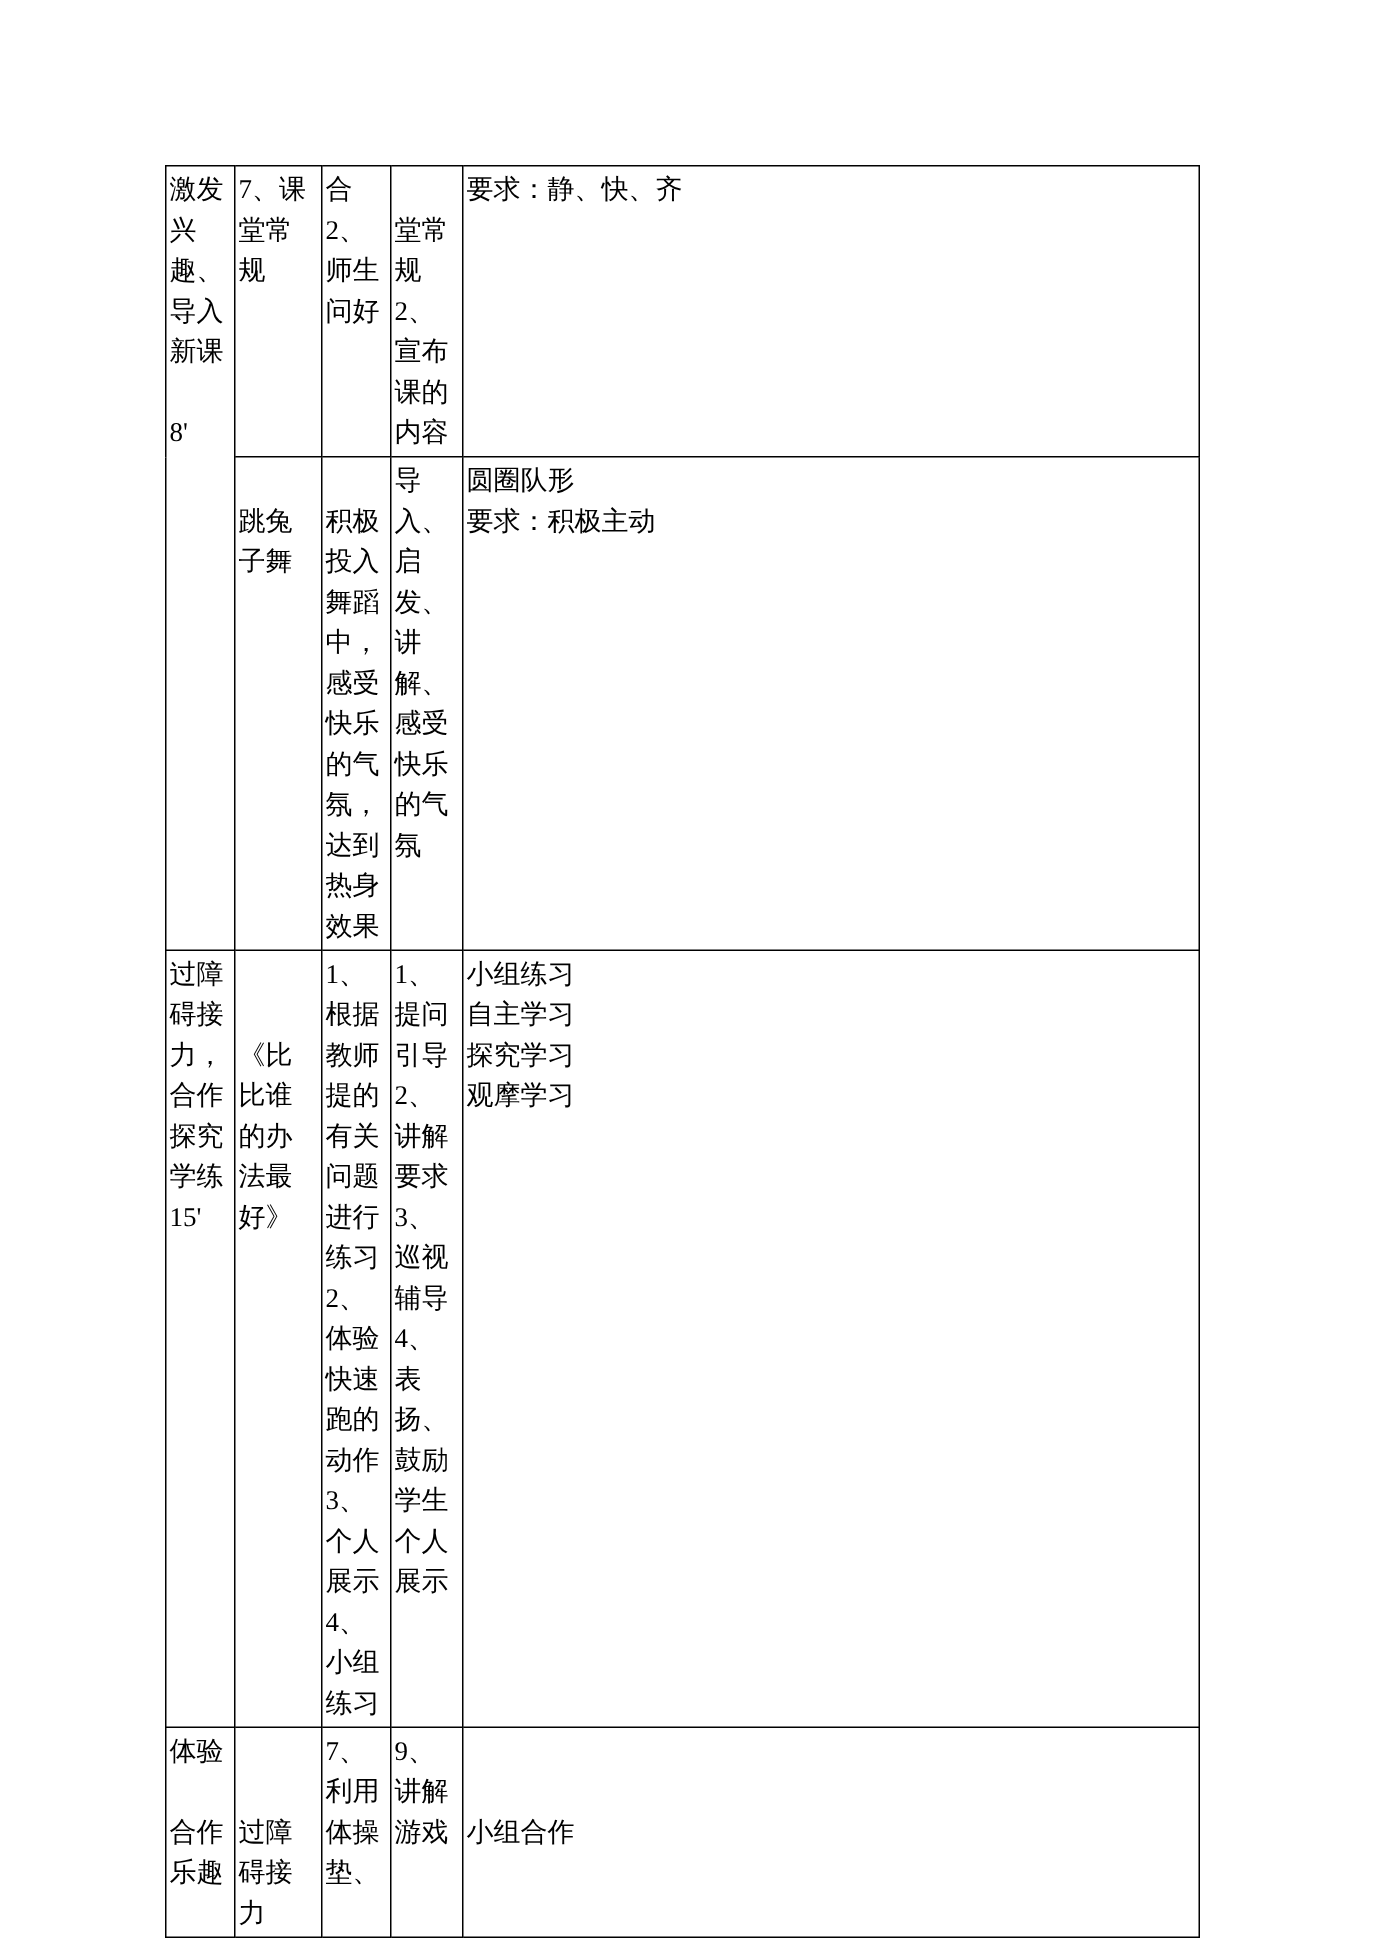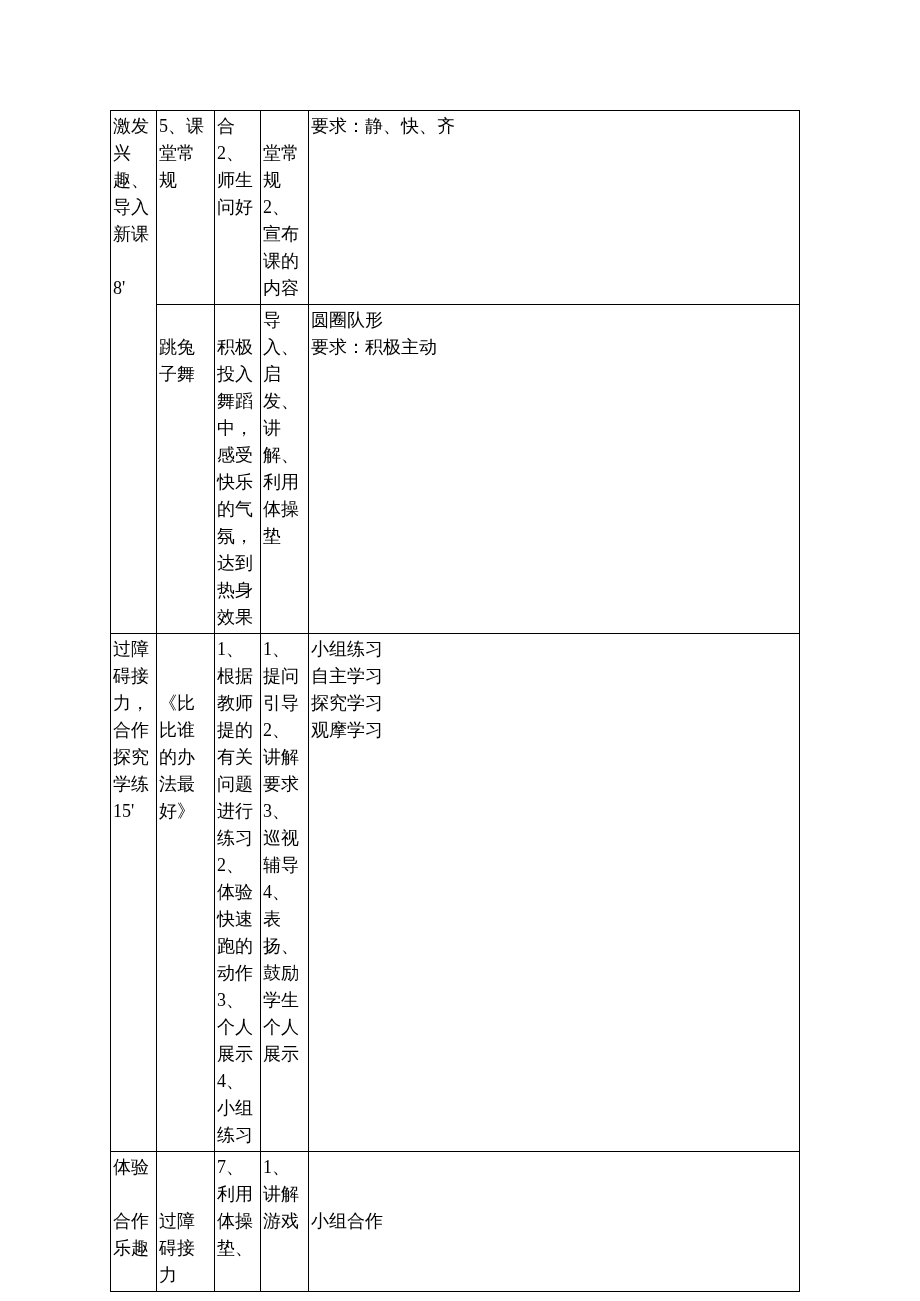--- a/index.html
+++ b/index.html
@@ -42,40 +42,40 @@
     <colgroup>
       <col class="c1">
         <col class="c2">
         <col class="c3">
         <col class="c4">
         <col class="c5">
     </colgroup>
     <tbody>
       <tr>
         <td rowspan="2">激发兴趣、导入新课<br><br>8'</td>
-        <td>5、课堂常规</td>
+        <td>7、课堂常规</td>
         <td>合<br>2、师生问好</td>
         <td>　　堂常规<br>2、宣布课的内容</td>
         <td>要求：静、快、齐</td>
       </tr>
       <tr>
         <td><br>跳兔子舞</td>
         <td>　　积极投入舞蹈中，感受快乐的气氛，达到热身效果</td>
-        <td>导入、启发、讲解、利用体操垫</td>
+        <td>导入、启发、讲解、感受快乐的气氛</td>
         <td>圆圈队形<br>要求：积极主动</td>
       </tr>
       <tr>
         <td>过障碍接力，合作探究学练15'</td>
         <td><br>　　《比比谁的办法最好》</td>
         <td>1、根据教师提的有关问题进行练习<br>2、体验快速跑的动作<br>3、个人展示<br>4、小组练习</td>
         <td>1、提问引导<br>2、讲解要求<br>3、巡视辅导<br>4、表扬、鼓励学生个人展示</td>
         <td>小组练习<br>自主学习<br>探究学习<br>观摩学习</td>
       </tr>
       <tr>
         <td>体验<br><br>合作乐趣</td>
         <td><br><br>过障碍接力</td>
         <td>7、利用体操垫、</td>
-        <td>1、讲解游戏</td>
+        <td>9、讲解游戏</td>
         <td><br><br>小组合作</td>
       </tr>
     </tbody>
   </table>
 </div>
 
 </body></html>

